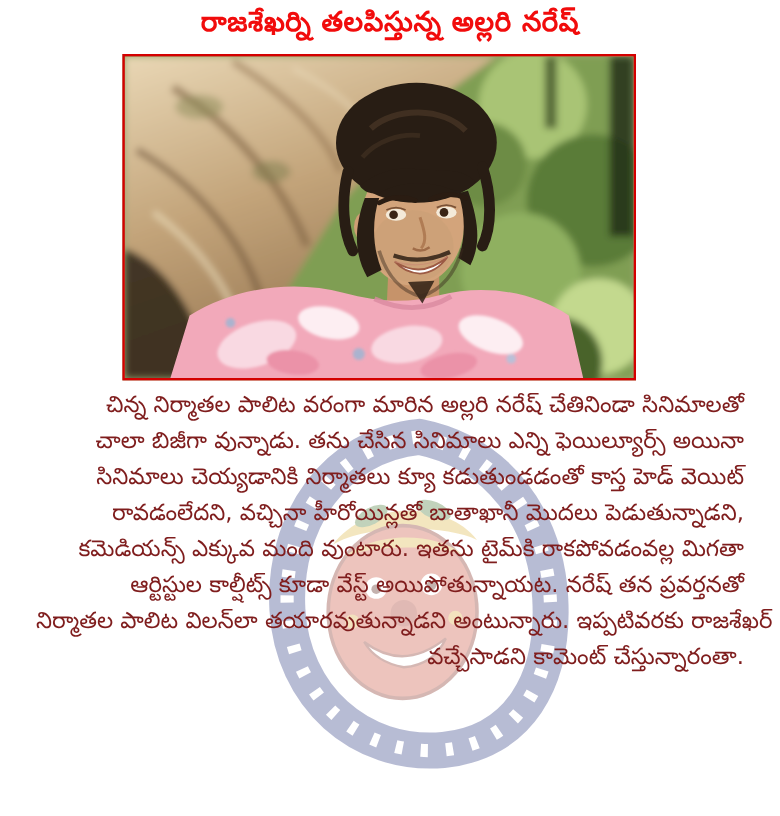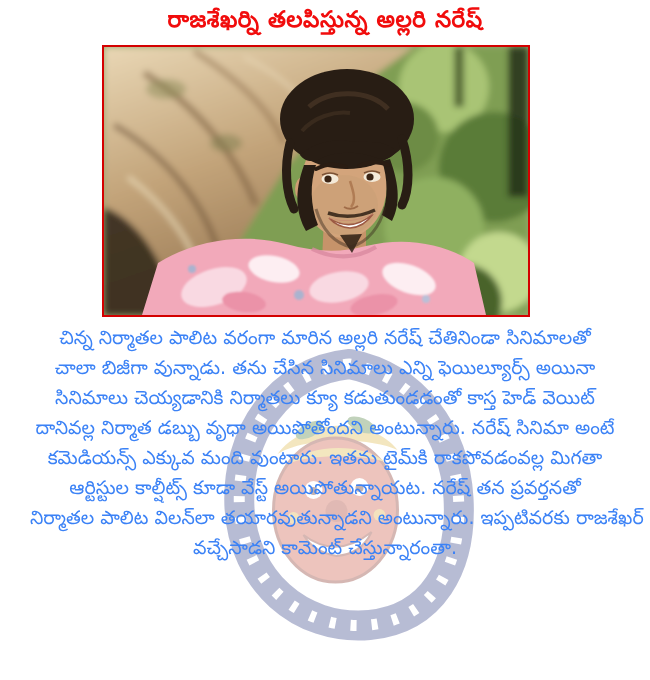--- a/index.html
+++ b/index.html
@@ -8,22 +8,22 @@
   .page { position:relative; width:650px; height:601px; background:#ffffff; }
 
   .title { position:absolute; top:6px; left:0; width:650px; text-align:center;
            font-size:23px; font-weight:bold; color:#f10c0c; letter-spacing:0.5px; }
 
   .photo-frame { position:absolute; left:102px; top:45px; width:428px; height:272px;
                  border:2px solid #d40000; background:#9aa86f; overflow:hidden; }
   .photo-frame svg { display:block; width:100%; height:100%; }
 
   .article { position:absolute; left:30px; top:322px; width:590px; }
-  .line { position:relative; z-index:2; height:30px; line-height:30px; text-align:center;
-          font-size:19px; color:#3b82f6; white-space:nowrap; }
+  .line { position:relative; z-index:2; height:30px; line-height:30px; text-align:right;
+          font-size:19px; color:#7f1d1d; white-space:nowrap; }
 
   .watermark { position:absolute; left:208px; top:348px; width:268px; height:300px;
                z-index:1; opacity:0.32; pointer-events:none; }
   .watermark svg { width:100%; height:100%; }
 </style>
 </head>
 <body>
 
 <div class="page">
 
@@ -142,20 +142,20 @@
       <path d="M94,187 Q 127,212 162,184 Q 152,206 127,208 Q 104,204 94,187 Z" fill="#ffffff" stroke="#7e2316" stroke-width="2"></path>
       <circle cx="84" cy="170" r="6" fill="#ddb23a" opacity="0.9"></circle>
       <circle cx="170" cy="167" r="6" fill="#ddb23a" opacity="0.9"></circle>
     </svg>
   </div>
 
   <div class="article">
     <div class="line">చిన్న నిర్మాతల పాలిట వరంగా మారిన అల్లరి నరేష్ చేతినిండా సినిమాలతో</div>
     <div class="line">చాలా బిజీగా వున్నాడు. తను చేసిన సినిమాలు ఎన్ని ఫెయిల్యూర్స్ అయినా</div>
     <div class="line">సినిమాలు చెయ్యడానికి నిర్మాతలు క్యూ కడుతుండడంతో కాస్త హెడ్ వెయిట్</div>
-    <div class="line">దానివల్ల నిర్మాత డబ్బు వృధా అయిపోతోందని అంటున్నారు. నరేష్ సినిమా అంటే</div>
+    <div class="line">రావడంలేదని, వచ్చినా హీరోయిన్లతో బాతాఖానీ మొదలు పెడుతున్నాడని,</div>
     <div class="line">కమెడియన్స్ ఎక్కువ మంది వుంటారు. ఇతను టైమ్‌కి రాకపోవడంవల్ల మిగతా</div>
     <div class="line">ఆర్టిస్టుల కాల్షీట్స్ కూడా వేస్ట్ అయిపోతున్నాయట. నరేష్ తన ప్రవర్తనతో</div>
     <div class="line">నిర్మాతల పాలిట విలన్‌లా తయారవుతున్నాడని అంటున్నారు. ఇప్పటివరకు రాజశేఖర్</div>
     <div class="line">వచ్చేసాడని కామెంట్ చేస్తున్నారంతా.</div>
   </div>
 
 </div>
 
 </body></html>

